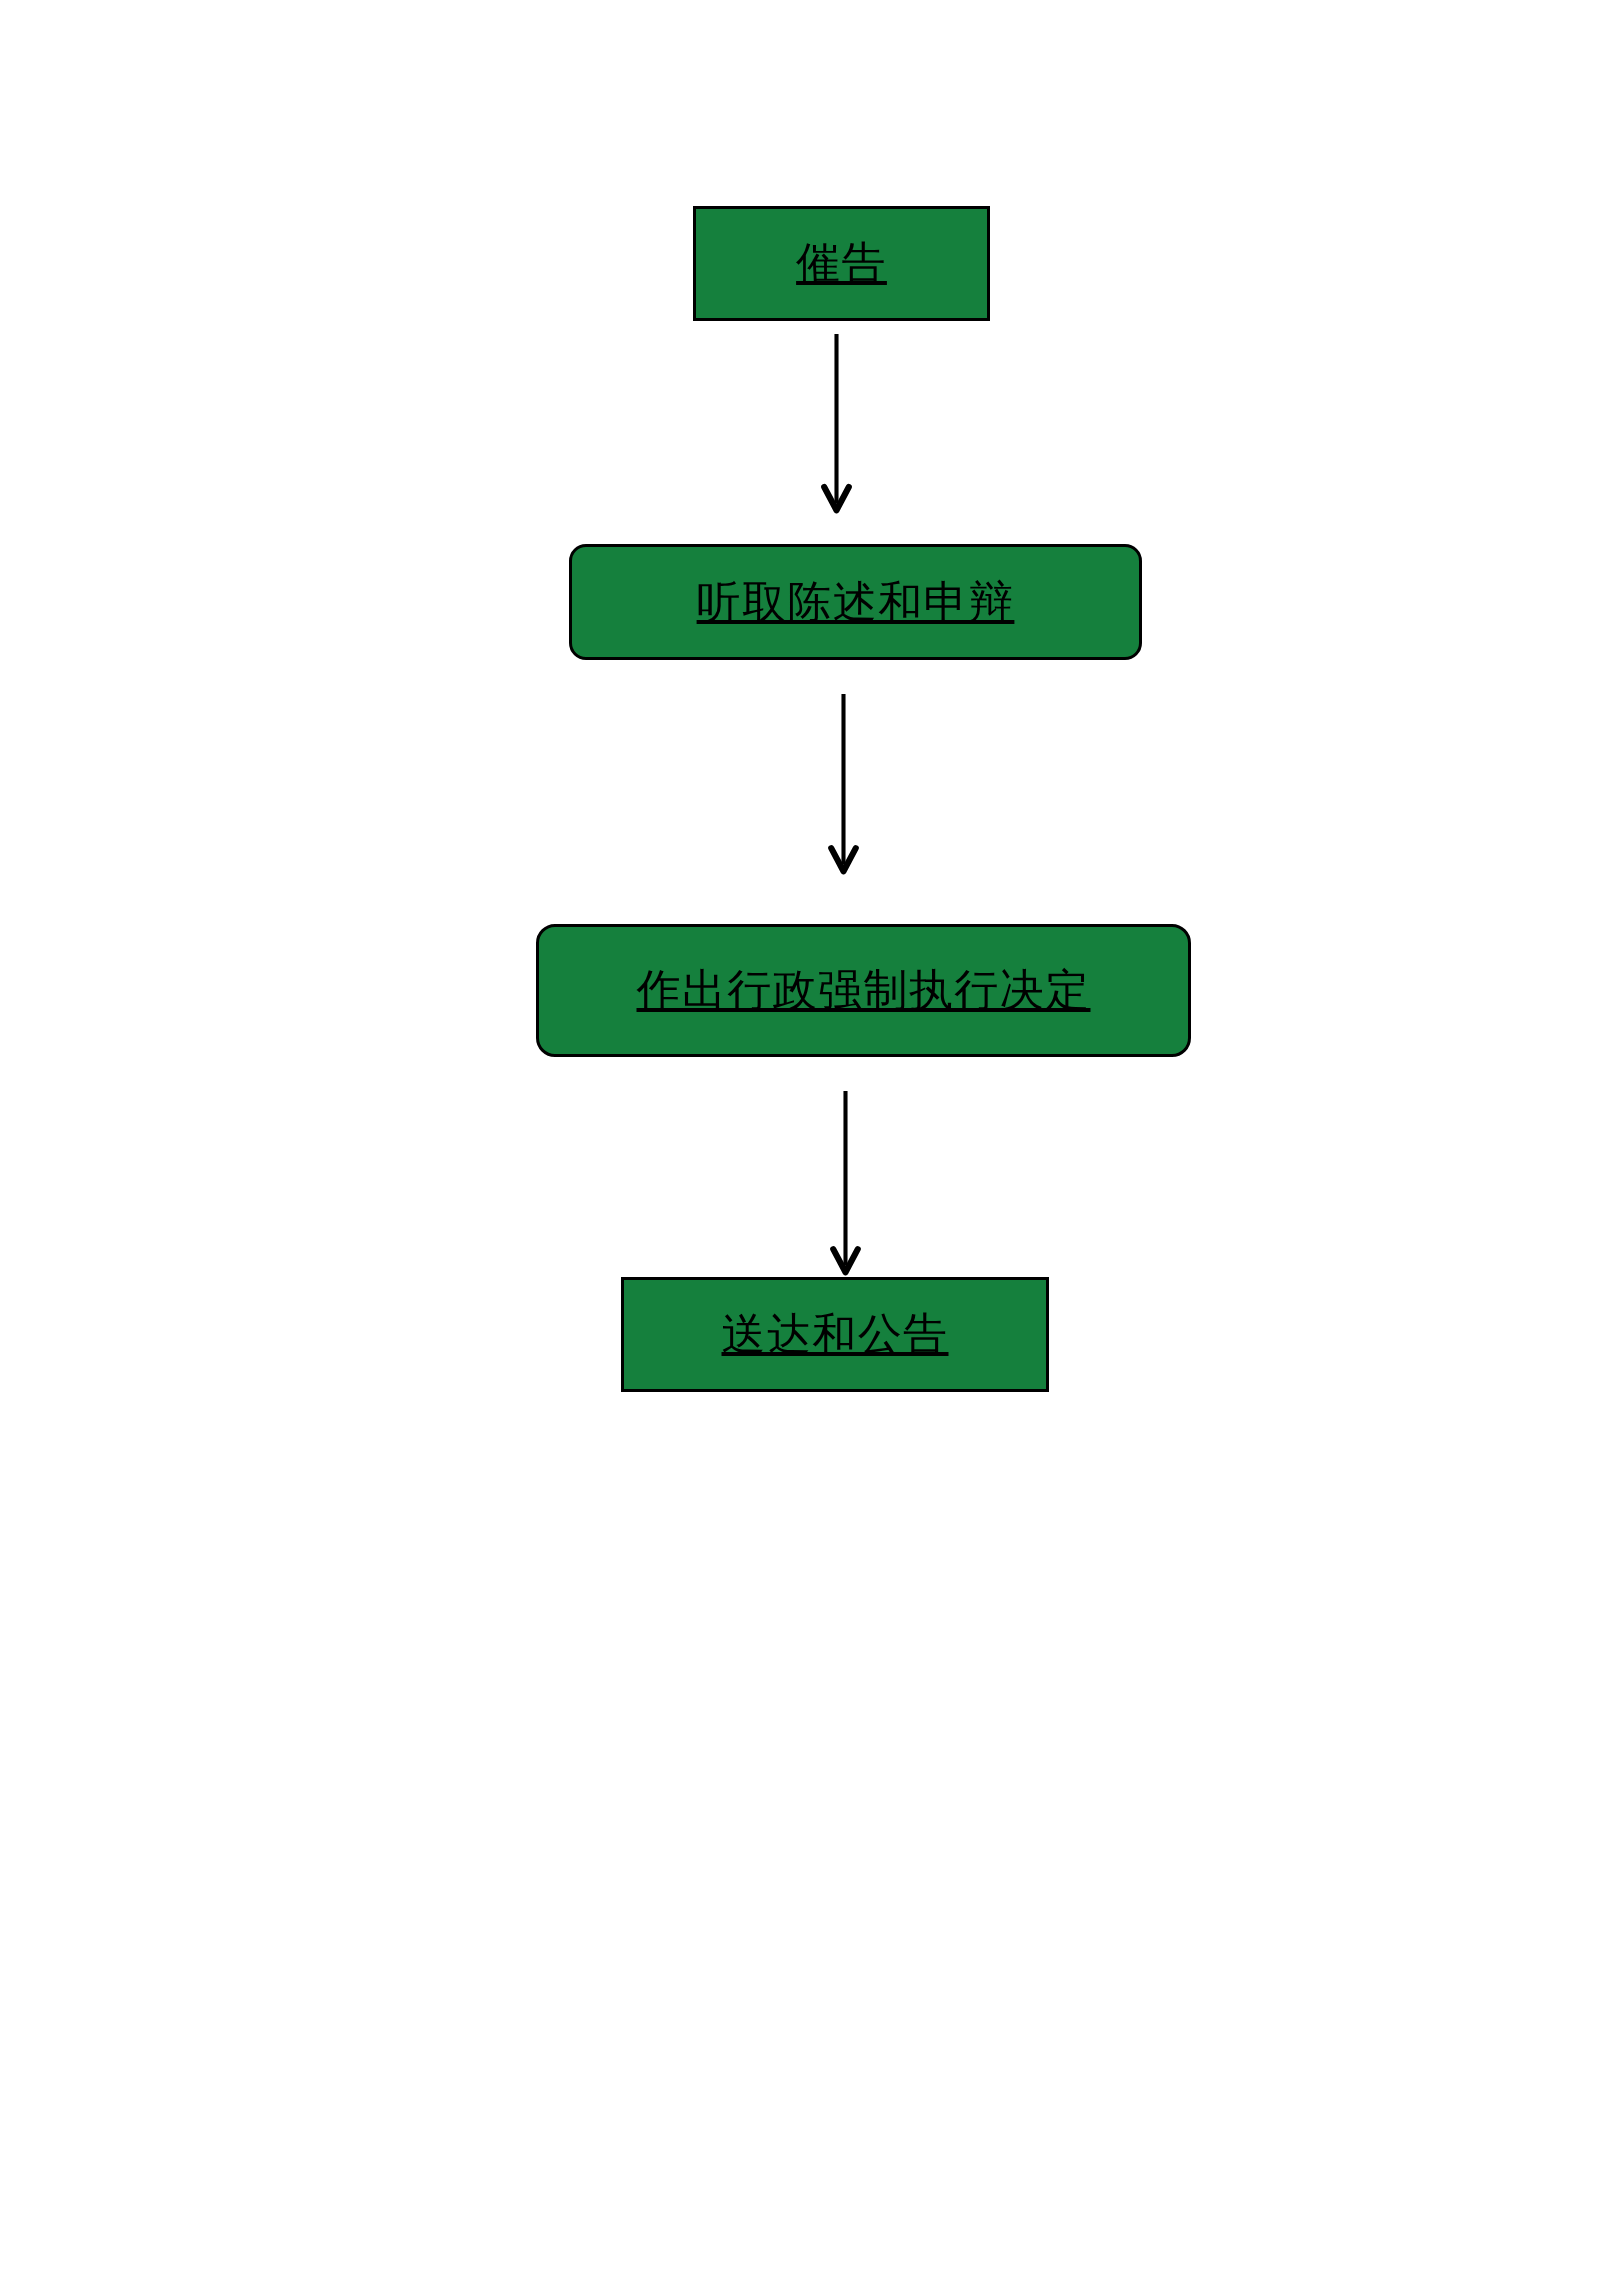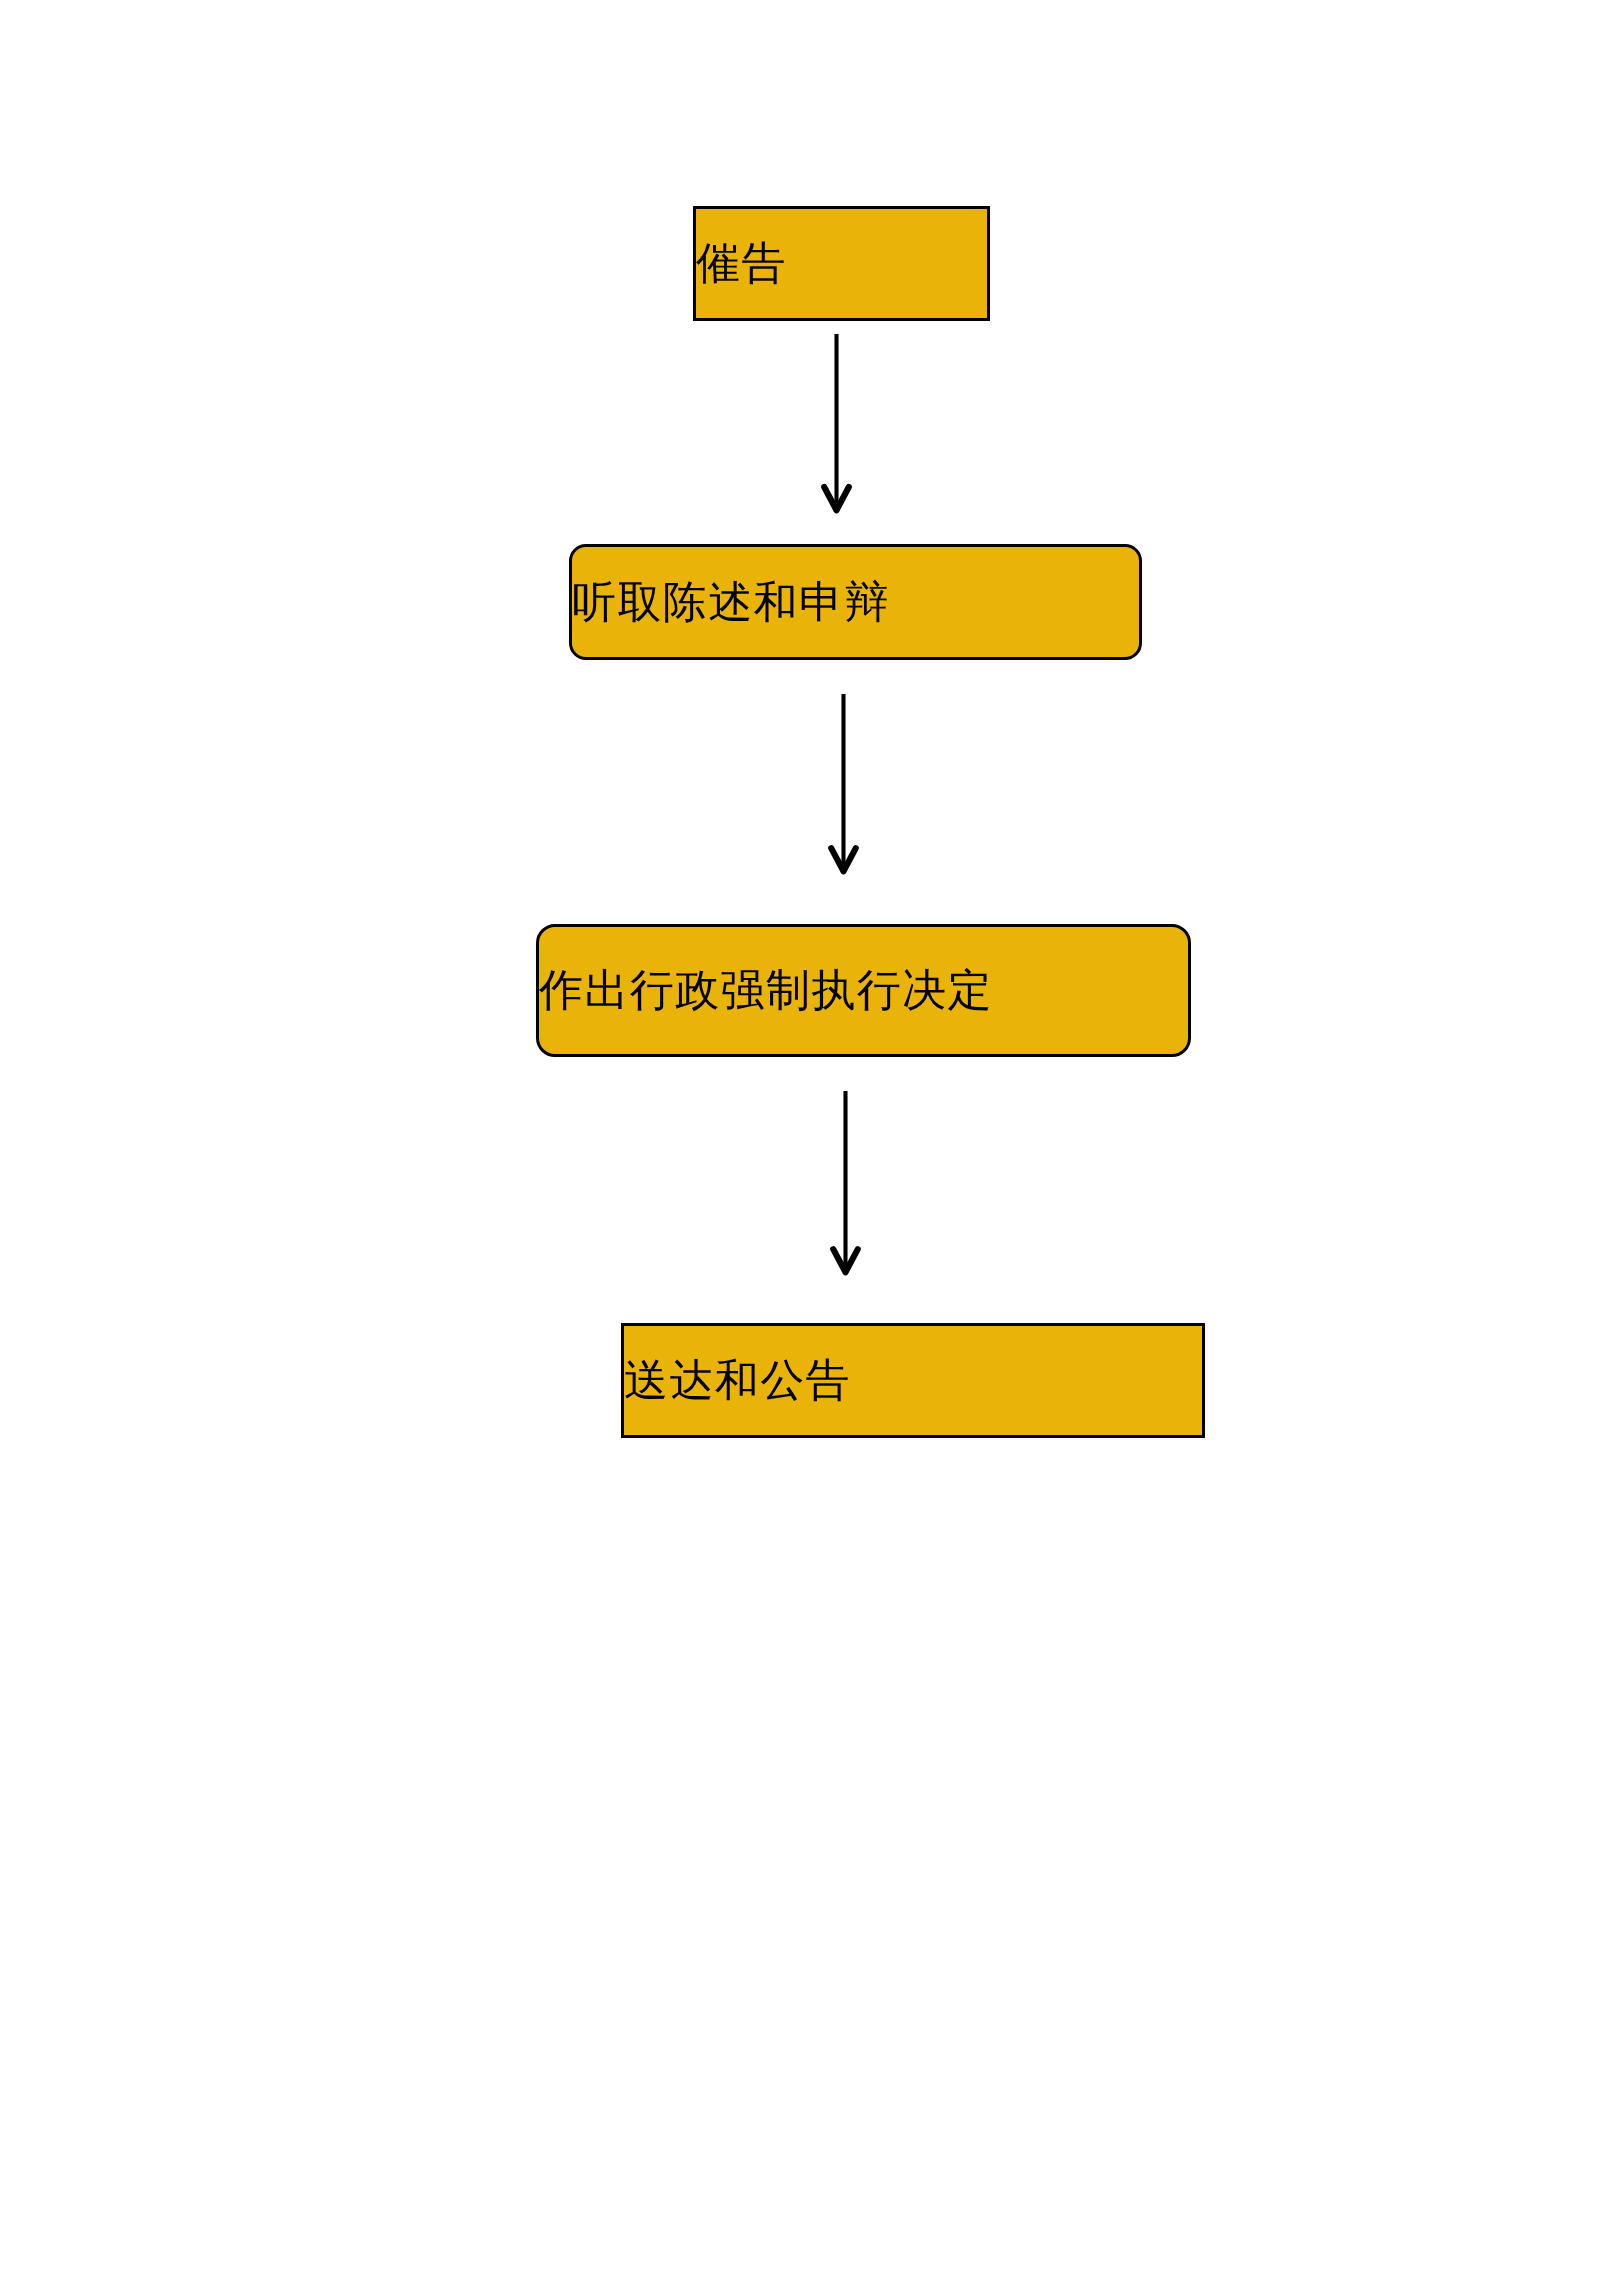--- a/index.html
+++ b/index.html
@@ -15,23 +15,25 @@
     position: relative;
     width: 1623px;
     height: 2295px;
     background: #ffffff;
     overflow: hidden;
   }
   .node {
     position: absolute;
     box-sizing: border-box;
     border: 3.4px solid #000000;
-    background: #eab308;
+    background: #15803d;
     display: flex;
     align-items: center;
+    justify-content: center;
+    text-decoration: underline;
   }
   .node-label {
     font-family: "DejaVu Serif", "Liberation Serif", serif;
     font-size: 44px;
     line-height: 1.05;
     color: #000000;
     letter-spacing: 1.4px;
     white-space: nowrap;
     text-align: center;
   }
@@ -40,21 +42,21 @@
     overflow: visible;
   }
   .connector svg {
     display: block;
     overflow: visible;
   }
   
   #node-1 { left: 693px; top: 206px;  width: 297px; height: 115px; }
   #node-2 { left: 569px;  top: 544px;  width: 573px; height: 116px; border-radius: 17px; }
   #node-3 { left: 536px;  top: 924px; width: 655px; height: 133px; border-radius: 19px; }
-  #node-4 { left: 621px;  top: 1323px; width: 584px; height: 115px; }
+  #node-4 { left: 621px;  top: 1277px; width: 428px; height: 115px; }
 
   #conn-1 { left: 816px; top: 334px;  width: 41px; height: 179px; }
   #conn-2 { left: 823px; top: 694px; width: 41px; height: 180px; }
   #conn-3 { left: 825px; top: 1091px; width: 41px; height: 184px; }
 </style>
 </head>
 <body>
 
 <div id="page">
 

